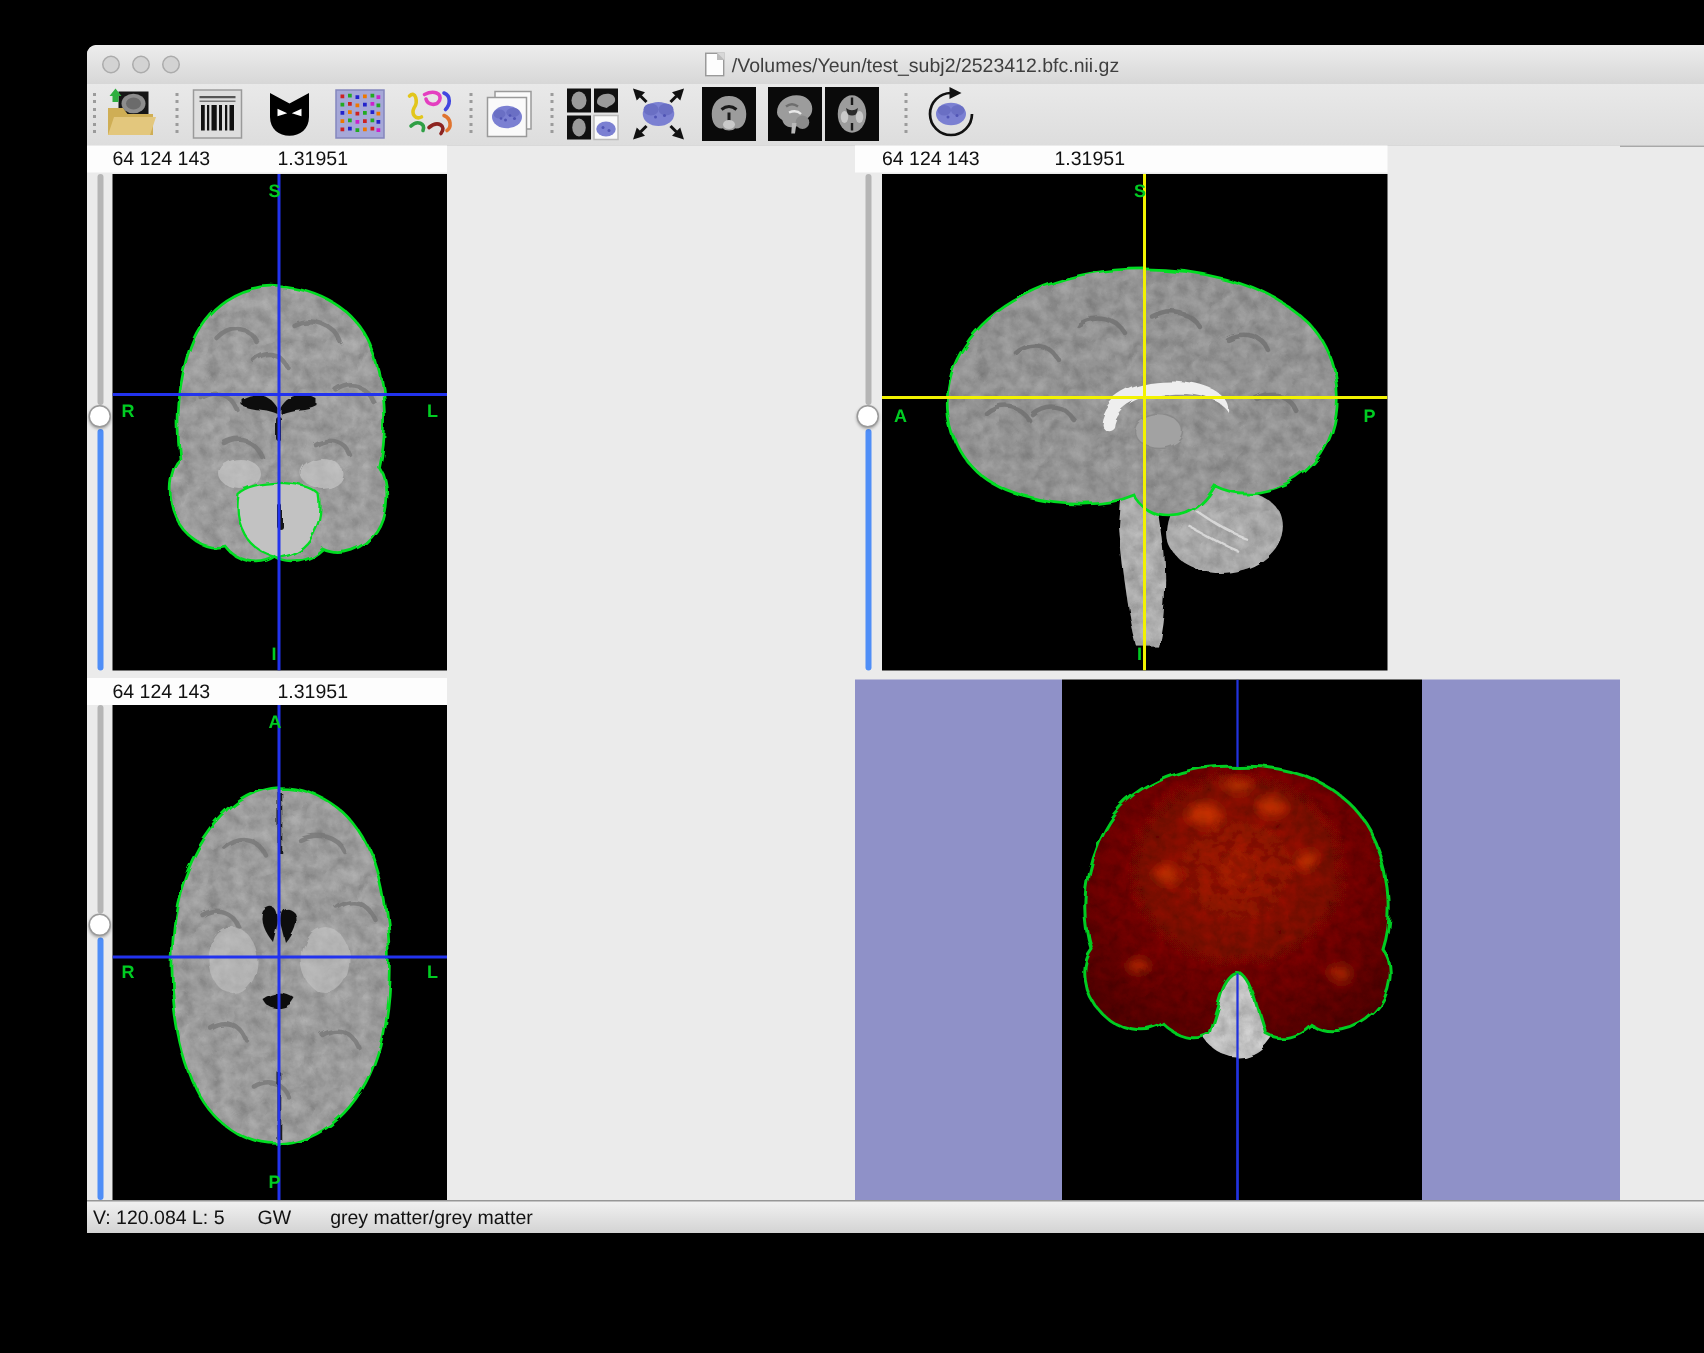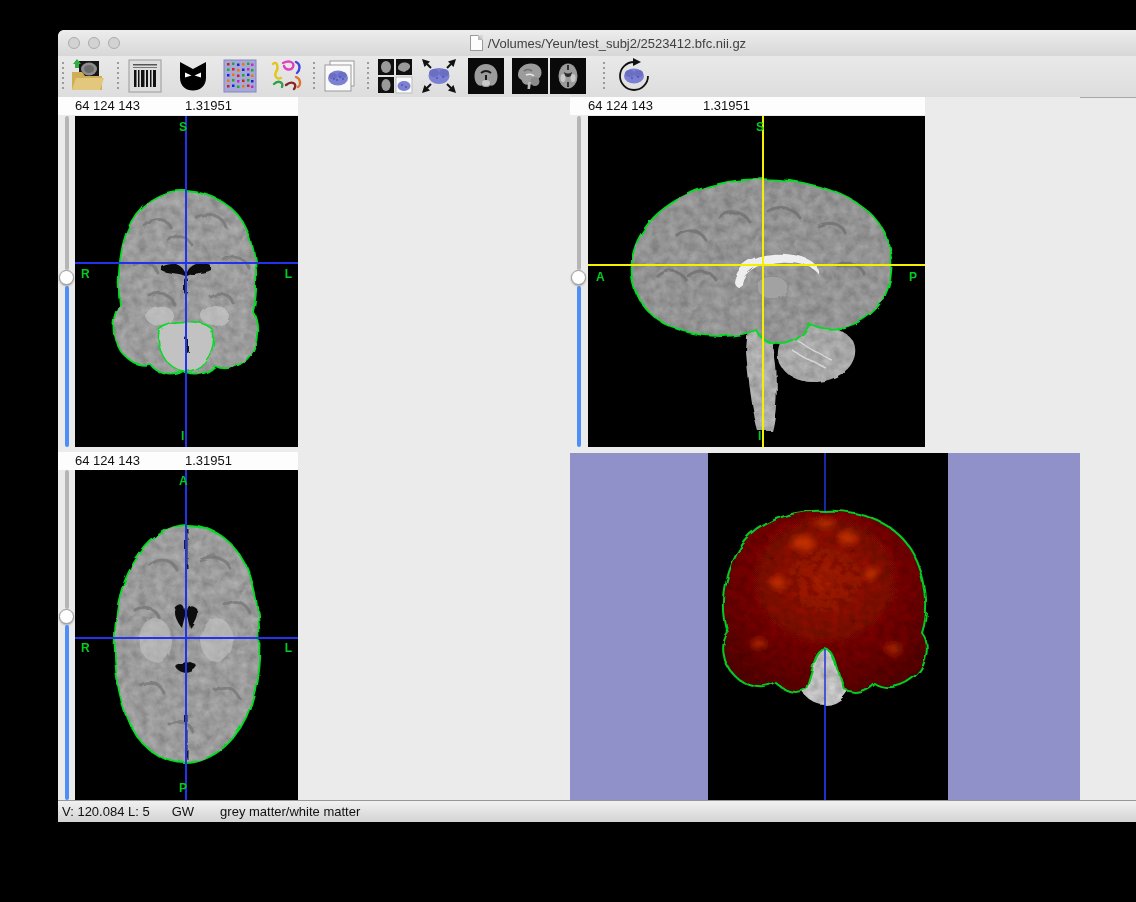--- a/index.html
+++ b/index.html
@@ -434,15 +434,15 @@
           <line x1="117" y1="196" x2="117" y2="347" stroke="#2233dd" stroke-width="1.5"></line>
         </svg>
       </div>
       <div class="purple" style="left:378px;width:132px"></div>
     </div>
   </div>
 
   <div class="statusbar">
     <span class="s1">V: 120.084 L: 5</span>
     <span class="s2">GW</span>
-    <span class="s3">grey matter/white matter</span>
+    <span class="s3">grey matter/grey matter</span>
   </div>
 </div>
 
 </body></html>

